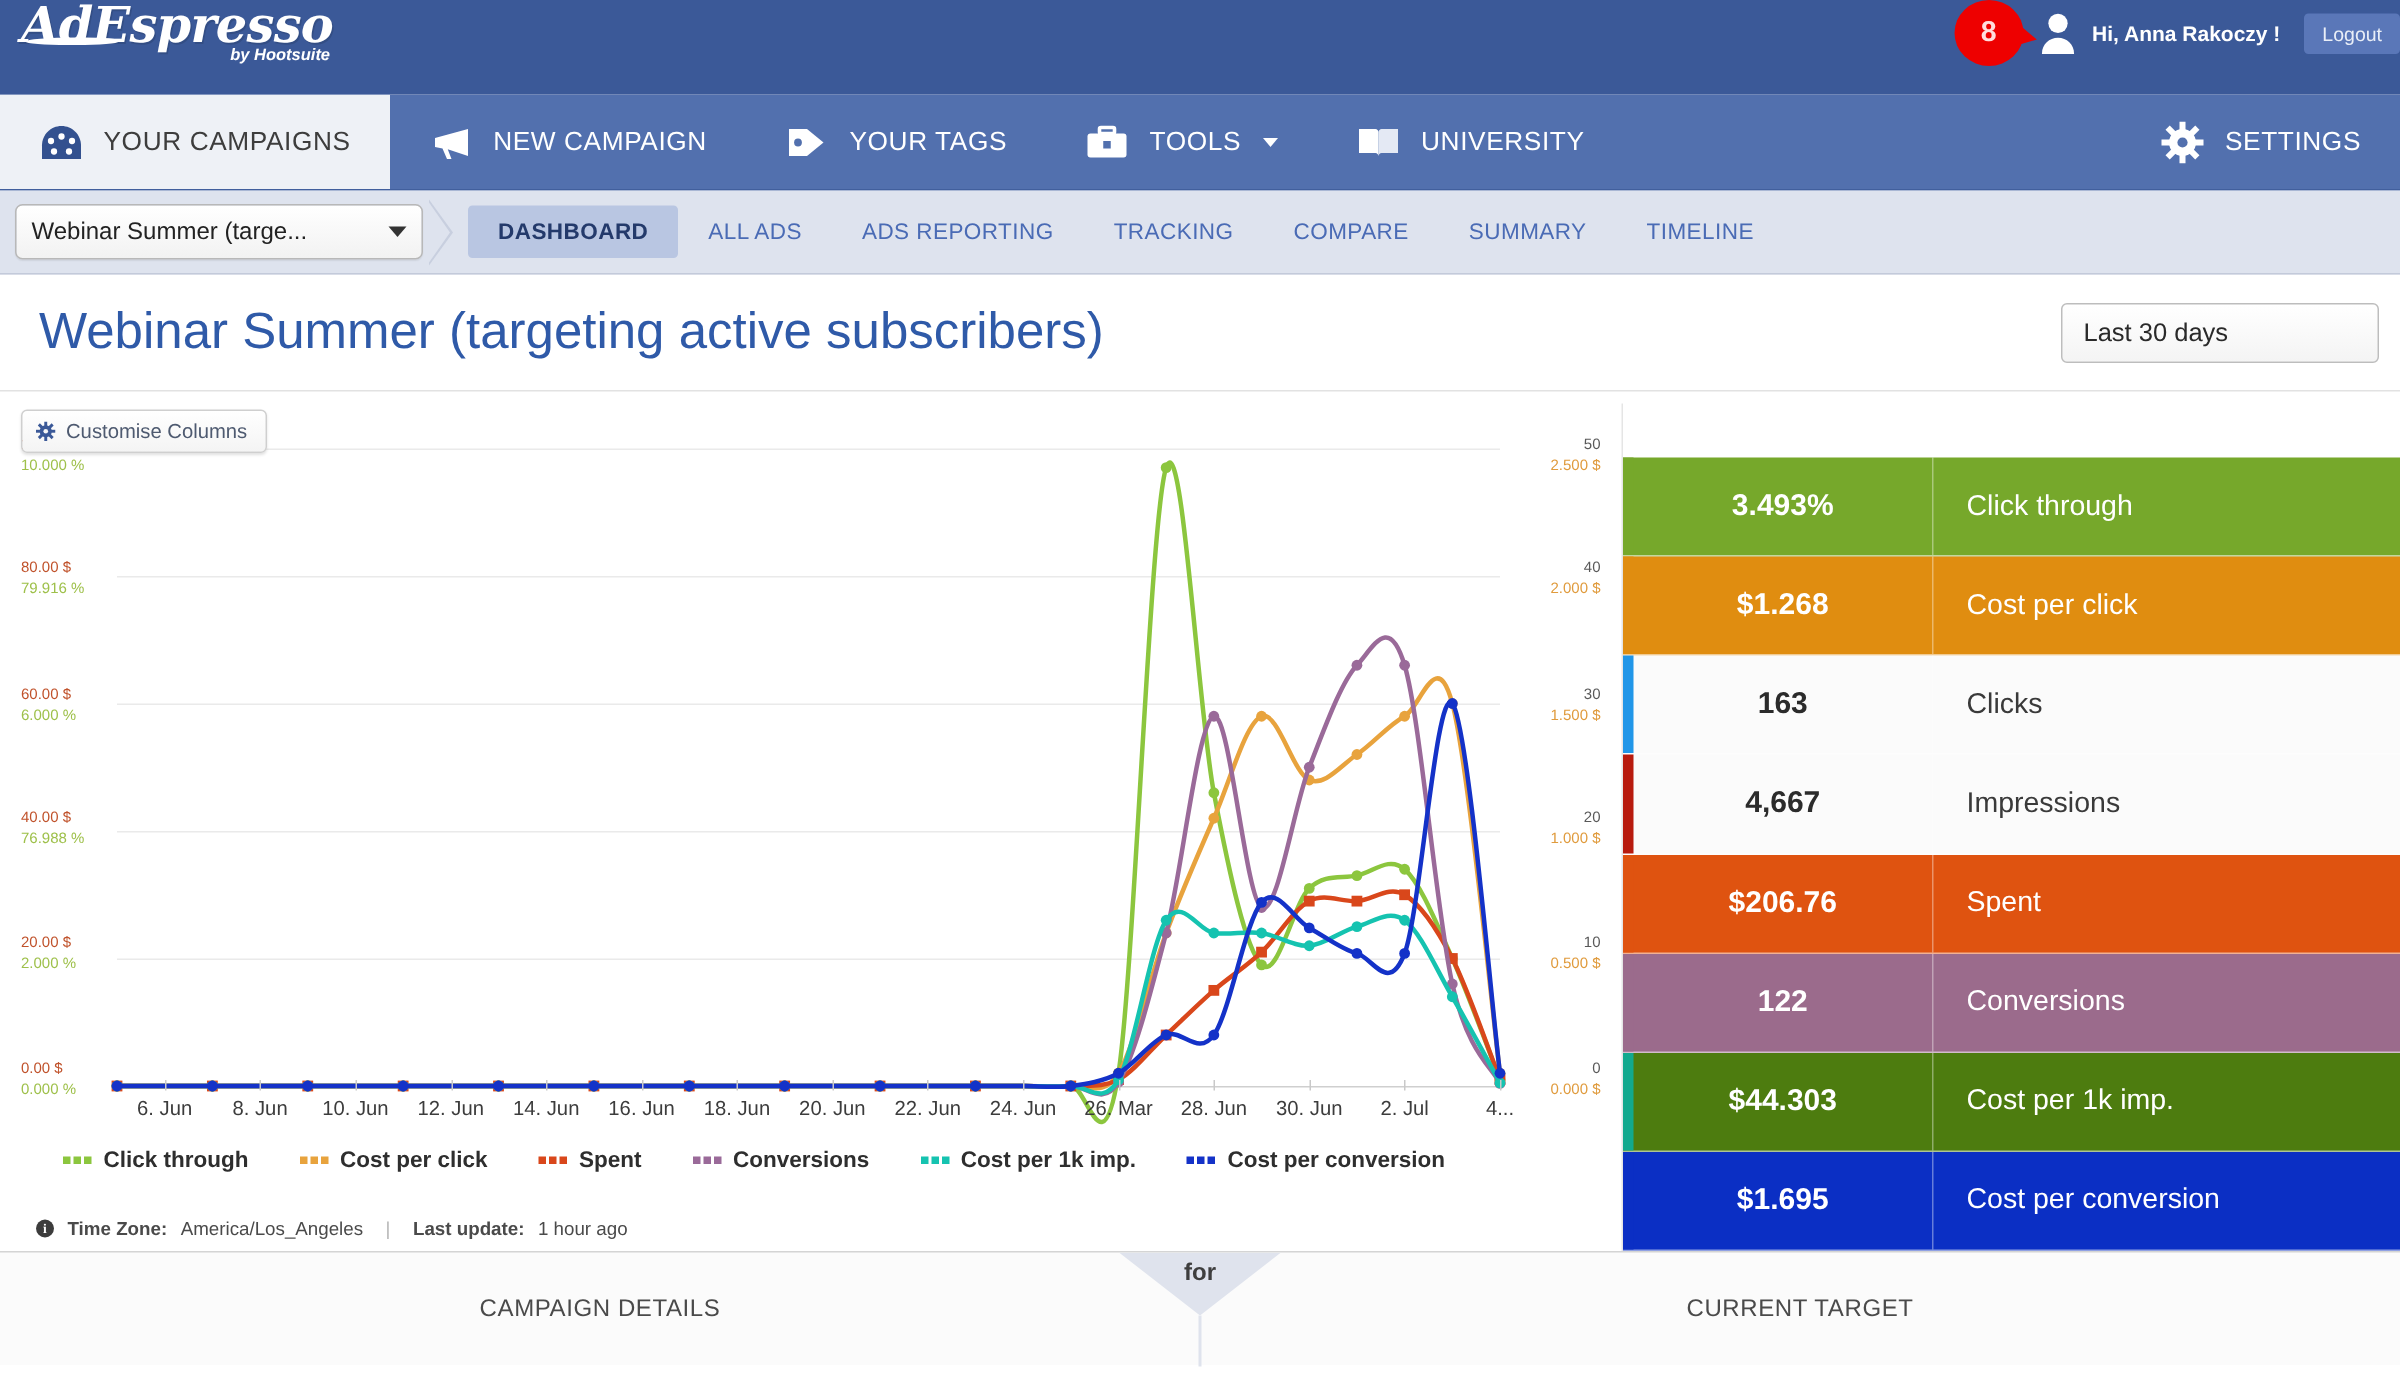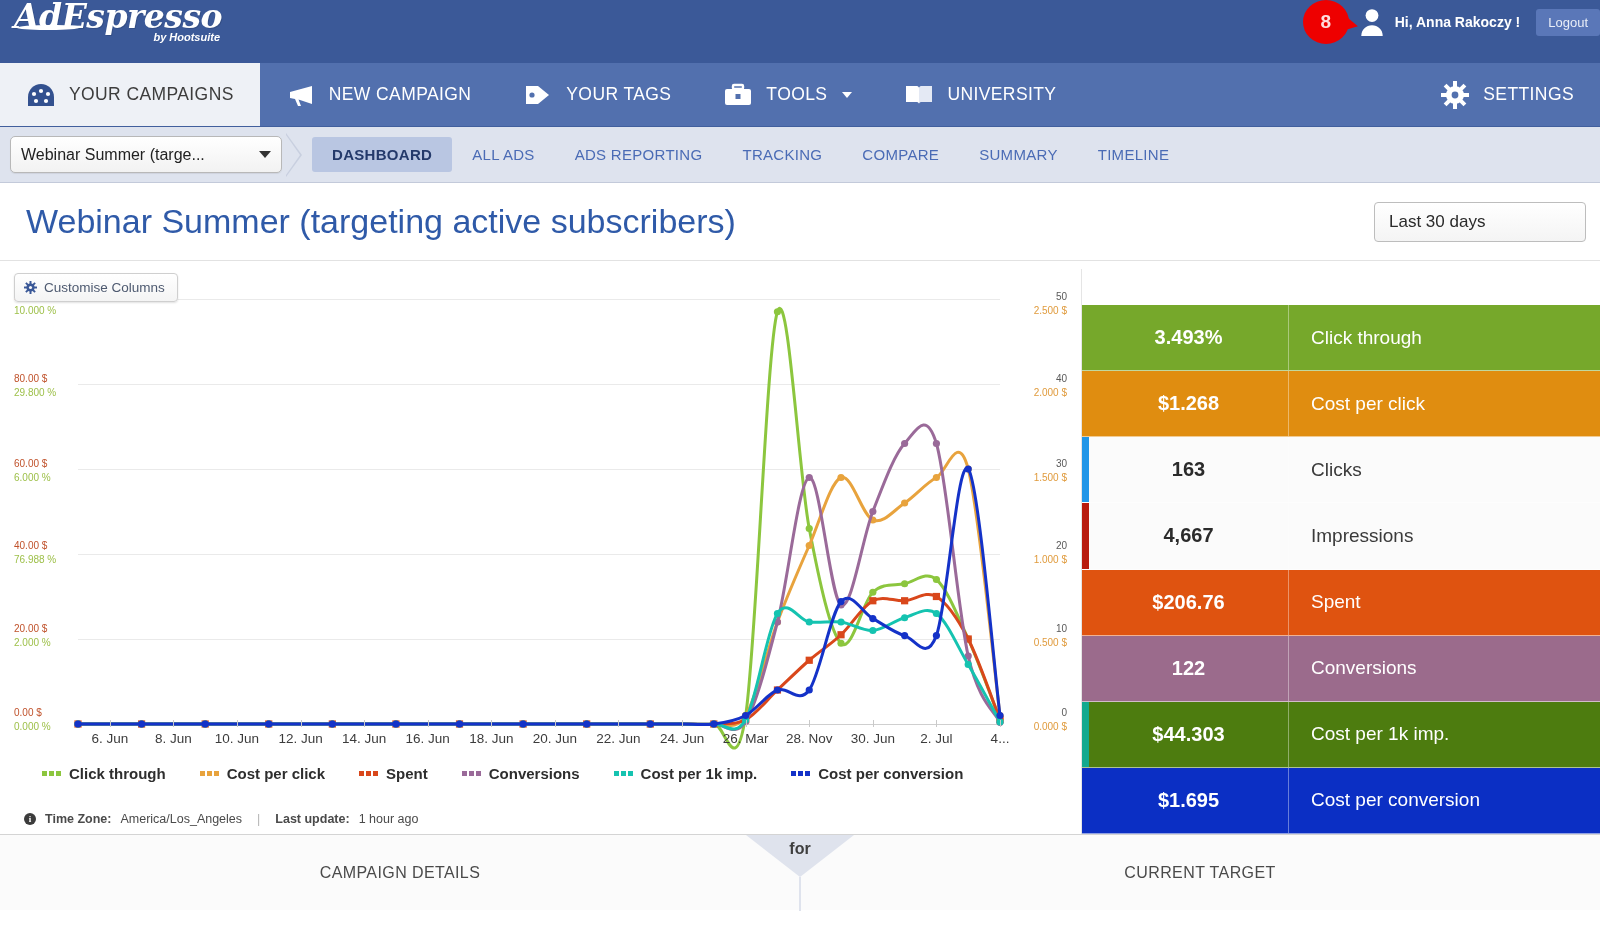--- a/index.html
+++ b/index.html
@@ -501,21 +501,21 @@
       </span>
       <span>Customise Columns</span>
     </div>
 
     <div class="ax ax-left" style="left:14px; top:21px;">
       <div class="money">100.00 $</div>
       <div class="pct">10.000 %</div>
     </div>
     <div class="ax ax-left" style="left:14px; top:103px;">
       <div class="money">80.00 $</div>
-      <div class="pct">29.800 %</div>
+      <div class="pct">79.916 %</div>
     </div>
     <div class="ax ax-left" style="left:14px; top:188px;">
       <div class="money">60.00 $</div>
       <div class="pct">6.000 %</div>
     </div>
     <div class="ax ax-left" style="left:14px; top:270px;">
       <div class="money">40.00 $</div>
       <div class="pct">76.988 %</div>
     </div>
     <div class="ax ax-left" style="left:14px; top:353px;">
@@ -718,21 +718,21 @@
         <div class="xlab" style="left: 413.31px; top: 4px;">18. Jun</div>
         <div class="xtick" style="left: 476.897px;"></div>
         <div class="xlab" style="left: 476.897px; top: 4px;">20. Jun</div>
         <div class="xtick" style="left: 540.483px;"></div>
         <div class="xlab" style="left: 540.483px; top: 4px;">22. Jun</div>
         <div class="xtick" style="left: 604.069px;"></div>
         <div class="xlab" style="left: 604.069px; top: 4px;">24. Jun</div>
         <div class="xtick" style="left: 667.655px;"></div>
         <div class="xlab" style="left: 667.655px; top: 4px;">26. Mar</div>
         <div class="xtick" style="left: 731.241px;"></div>
-        <div class="xlab" style="left: 731.241px; top: 4px;">28. Nov</div>
+        <div class="xlab" style="left: 731.241px; top: 4px;">28. Jun</div>
         <div class="xtick" style="left: 794.828px;"></div>
         <div class="xlab" style="left: 794.828px; top: 4px;">30. Jun</div>
         <div class="xtick" style="left: 858.414px;"></div>
         <div class="xlab" style="left: 858.414px; top: 4px;">2. Jul</div>
         <div class="xtick" style="left: 922px;"></div>
         <div class="xlab" style="left: 922px; top: 4px;">4...</div>
       </div>
 
     <div class="legend" id="legend">
         <div class="leg-item">

